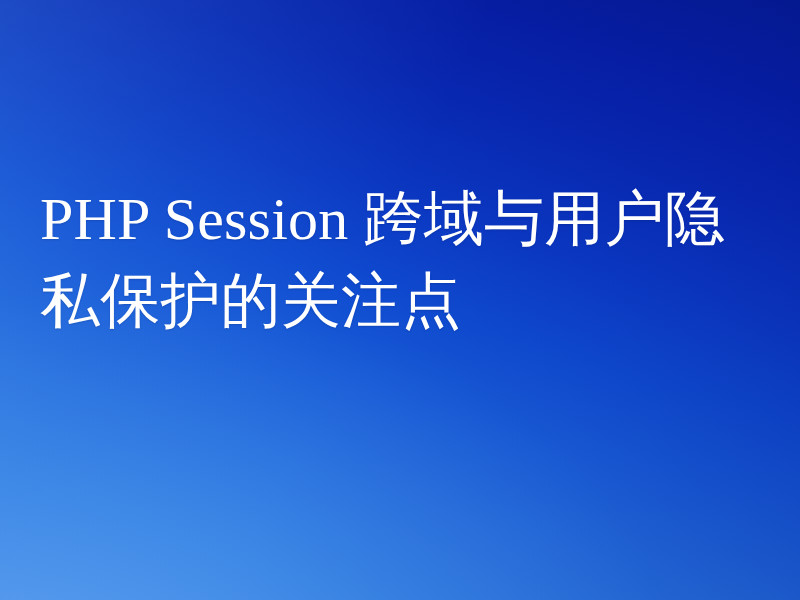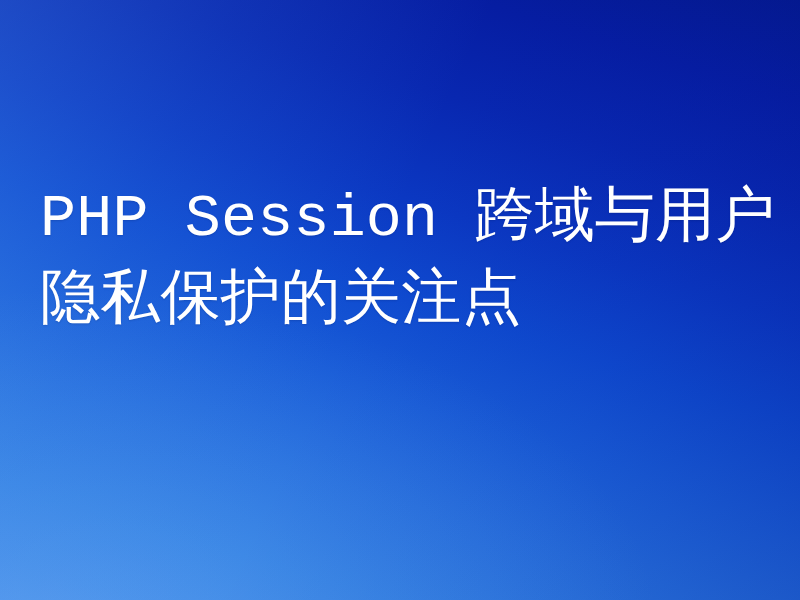--- a/index.html
+++ b/index.html
@@ -7,21 +7,21 @@
     margin: 0;
     padding: 0;
     background: #0a3fc0;
   }
 
   #slide {
     position: relative;
     width: 800px;
     height: 600px;
     overflow: hidden;
-    font-family: Liberation Mono, monospace;
+    font-family: Liberation Serif, serif;
     
     background-color: #1458d2;
     background-image:
       linear-gradient(to bottom right,
         rgba(13, 74, 201, 0.00) 0%,
         rgba(13, 74, 201, 0.00) 100%),
       linear-gradient(197deg,
         #04198f 0%,
         #061da2 12%,
         #0827b0 24%,

